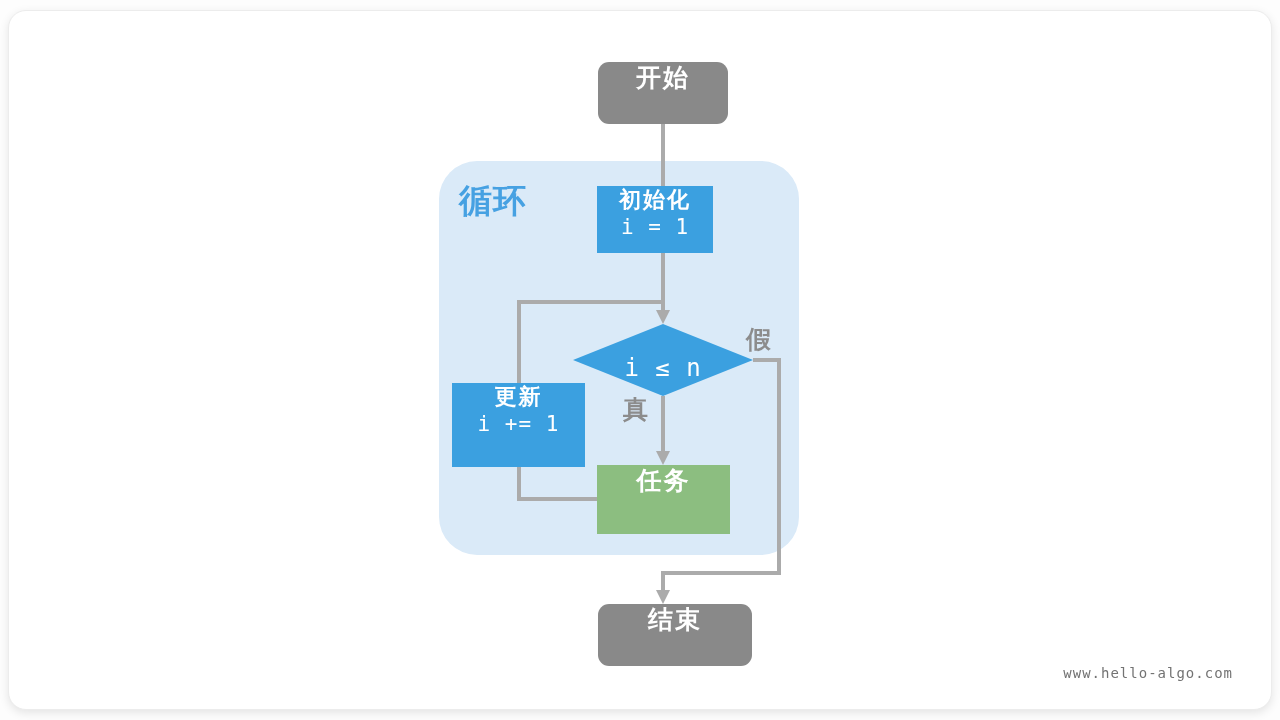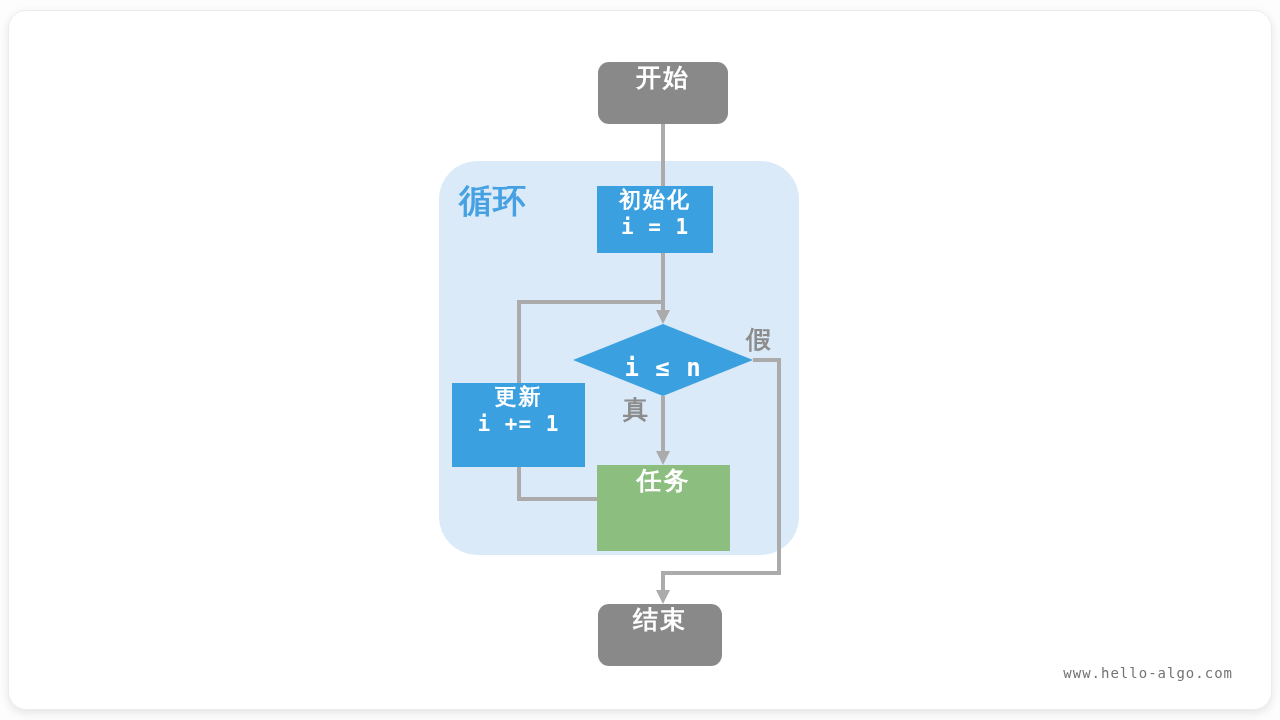--- a/index.html
+++ b/index.html
@@ -21,27 +21,27 @@
     position: absolute; left: 450px; top: 168px;
     color: #46a1e2; font-size: 33px; font-weight: 700; letter-spacing: 1px;
   }
 
   .node {
     position: absolute; display: flex; flex-direction: column;
     align-items: center; justify-content: flex-start;
     color: #ffffff; text-align: center; line-height: 1.25;
   }
   .node .cn { font-size: 25px; font-weight: 600; letter-spacing: 2px; }
-  .node .code { font-family: "DejaVu Sans Mono", "Liberation Mono", monospace; font-size: 21px; font-weight: 700; letter-spacing: 1px; }
+  .node .code { font-family: "DejaVu Sans Mono", "Liberation Mono", monospace; font-size: 21px; font-weight: 400; letter-spacing: 1px; }
 
   .node-start { left: 589px; top: 51px;  width: 130px; height: 62px; background: #898989; border-radius: 11px; }
-  .node-end   { left: 589px; top: 593px; width: 124px; height: 62px; background: #898989; border-radius: 11px; }
+  .node-end   { left: 589px; top: 593px; width: 154px; height: 62px; background: #898989; border-radius: 11px; }
   .node-init   { left: 588px; top: 175px; width: 116px; height: 67px; background: #3ba0e0; }
   .node-update { left: 443px; top: 372px; width: 133px; height: 84px; background: #3ba0e0; }
-  .node-task   { left: 588px; top: 454px; width: 133px; height: 86px; background: #8cbe80; }
+  .node-task   { left: 588px; top: 454px; width: 133px; height: 69px; background: #8cbe80; }
   .node-cond {
     left: 564px; top: 313px; width: 180px; height: 72px; background: #3ba0e0;
     clip-path: polygon(50% 0, 100% 50%, 50% 100%, 0 50%);
   }
   .node-cond .code { font-size: 24px; margin-top: 29px; }
 
   .edge-label {
     position: absolute; color: #8c8c8c; font-size: 25px; font-weight: 700;
   }
   .edge-label-true  { left: 614px; top: 382px; }

